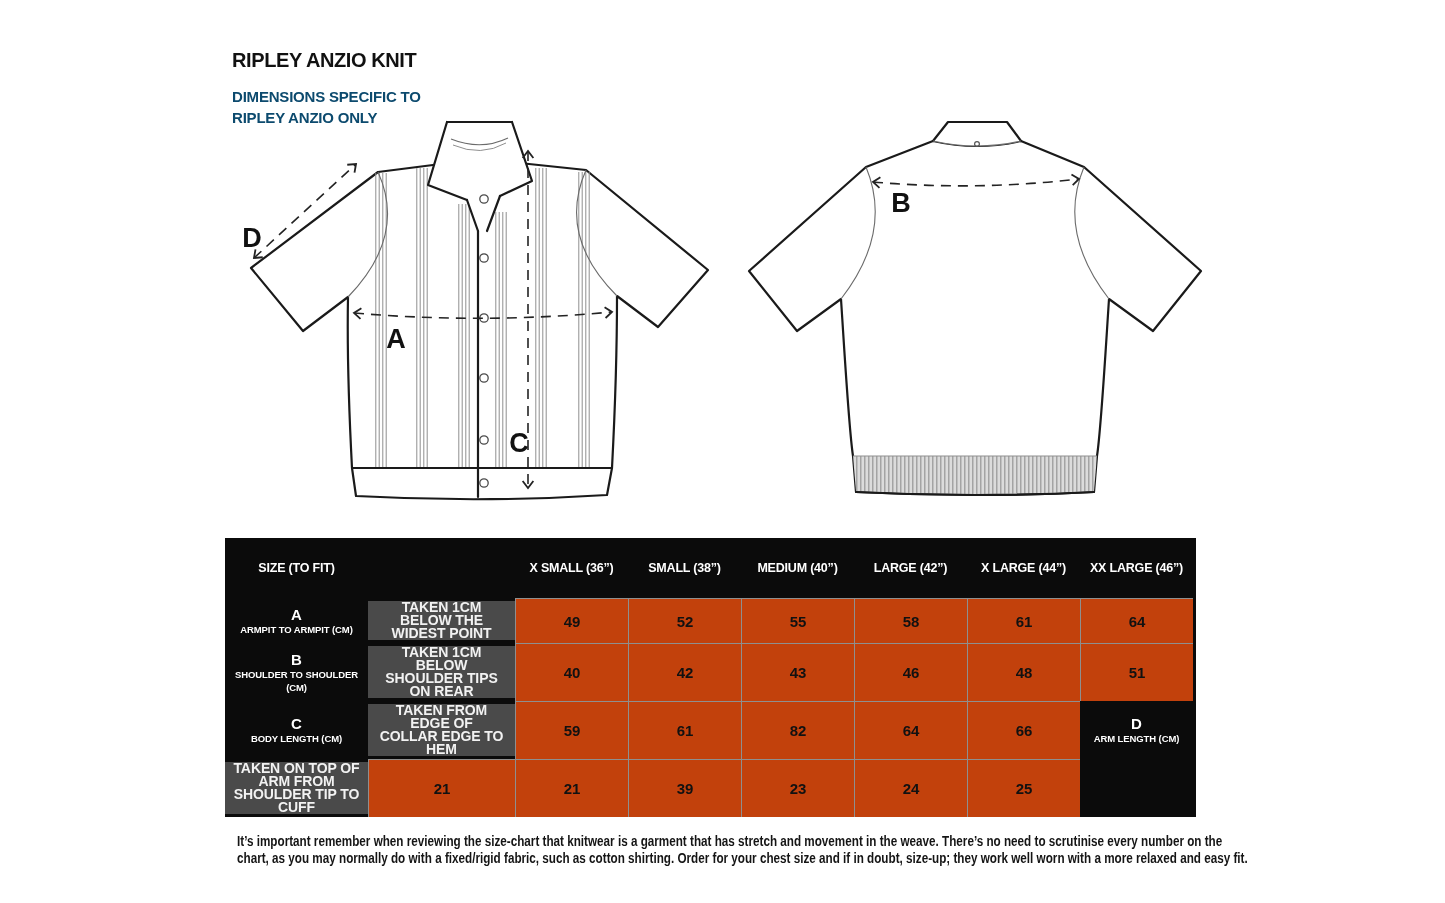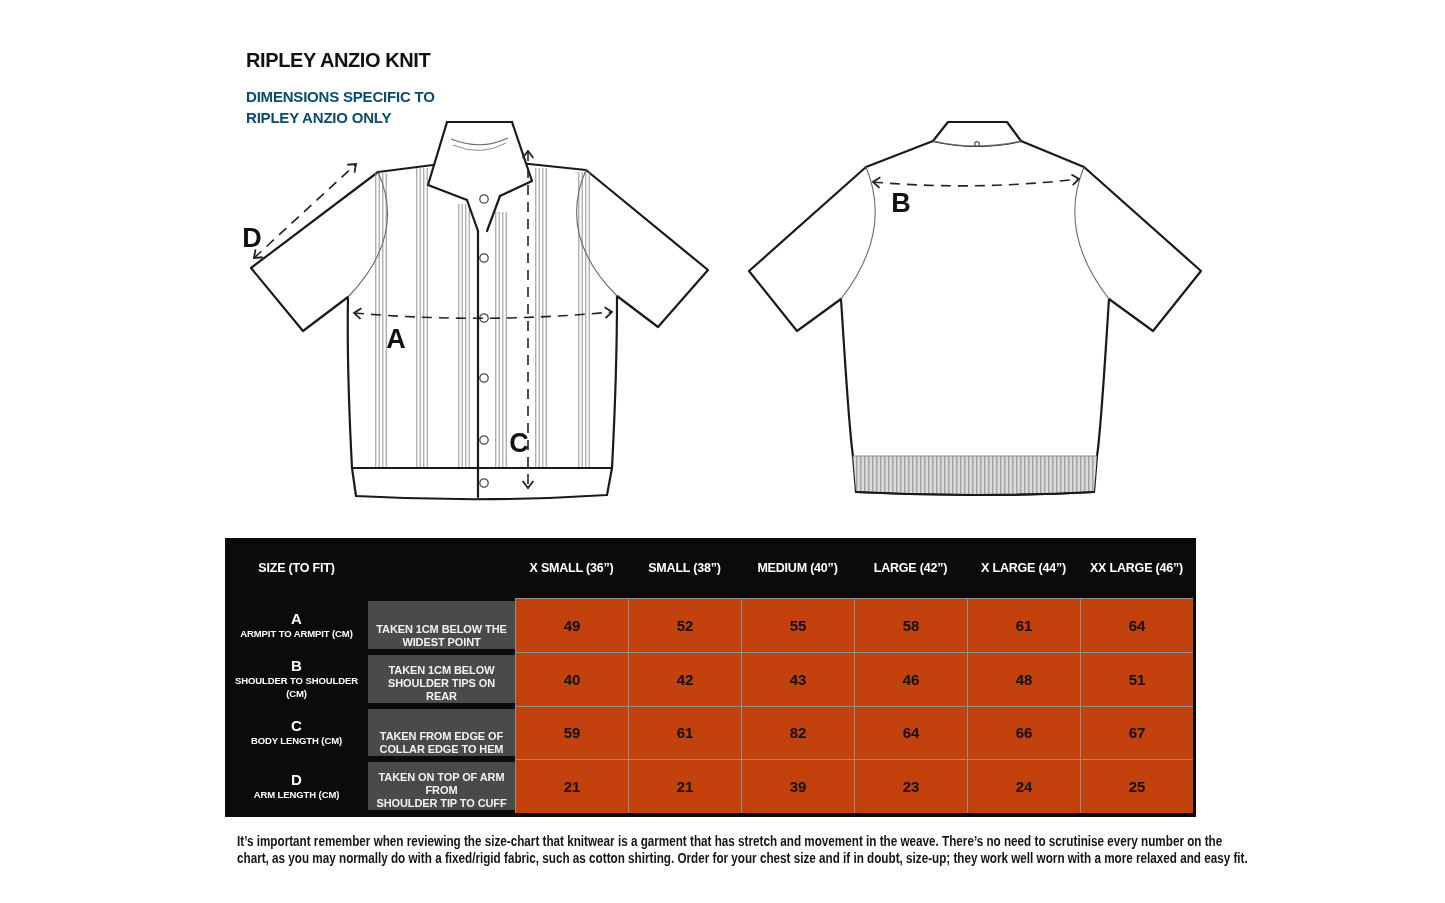--- a/index.html
+++ b/index.html
@@ -1,21 +1,21 @@
 <!DOCTYPE html>
 <html><head>
 <meta charset="utf-8">
 <style>
   html,body{margin:0;padding:0;background:#ffffff;}
   #canvas{
     position:relative;width:1445px;height:903px;background:#ffffff;overflow:hidden;
     font-family:"Liberation Sans",sans-serif;color:#111;
   }
   
-  .heading{position:absolute;left:246px;top:48px;}
+  .heading{position:absolute;left:232px;top:48px;}
   .title{font-size:20px;font-weight:bold;letter-spacing:-0.4px;line-height:24px;color:#111;white-space:nowrap;}
   .subtitle{font-size:15px;font-weight:600;letter-spacing:-0.2px;line-height:21px;color:#0c4a6e;white-space:nowrap;margin-top:14px;}
   
   #diagram-svg{position:absolute;left:0;top:0;}
   .outline{fill:#ffffff;stroke:#1a1a1a;stroke-width:2.2;stroke-linejoin:round;}
   .edge{fill:none;stroke:#1a1a1a;stroke-width:2.2;stroke-linejoin:round;stroke-linecap:round;}
   .thin{fill:none;stroke:#8f8f8f;stroke-width:1;}
   .seam{fill:none;stroke:#6b6b6b;stroke-width:1.1;}
   .dash{fill:none;stroke:#232323;stroke-width:1.6;stroke-dasharray:10 7;}
   .measure-label{font-family:"Liberation Sans",sans-serif;font-size:27px;font-weight:bold;fill:#111;text-anchor:middle;}
@@ -26,21 +26,21 @@
     display:grid;grid-template-columns:143px 147px repeat(6,1fr);
     grid-template-rows:60px repeat(4,1fr);
   }
   .th{display:flex;align-items:center;justify-content:center;color:#fff;
       font-size:12.5px;font-weight:bold;letter-spacing:-0.2px;white-space:nowrap;}
   .rowhead{display:flex;flex-direction:column;align-items:center;justify-content:center;
       color:#fff;background:#0b0b0b;text-align:center;}
   .rowhead .letter{font-size:15px;font-weight:bold;line-height:17px;}
   .rowhead .lab{font-size:9.5px;font-weight:600;line-height:13px;letter-spacing:-0.1px;}
   .desc{background:#4a4a4a;margin:3px 0;display:flex;flex-direction:column;align-items:center;
-      justify-content:flex-end;color:#f2f2f2;font-size:11px;font-weight:bold;line-height:13px;
+      justify-content:flex-end;color:#f2f2f2;font-size:14px;font-weight:bold;line-height:13px;
       text-align:center;padding:0 8px;letter-spacing:-0.1px;}
   .val{background:#c2410c;display:flex;align-items:center;justify-content:center;
       font-size:15px;font-weight:bold;color:#111;
       border-left:1px solid #8f8f8f;border-top:1px solid #8f8f8f;}
   
   .footer{position:absolute;left:237px;top:833px;}
   .footer-line{font-size:14px;font-weight:bold;color:#151515;line-height:16.5px;white-space:nowrap;
       transform:scaleX(0.835);transform-origin:0 0;}
 </style>
 </head>
@@ -191,21 +191,20 @@
     </div>
     <div class="desc">
       <div>TAKEN FROM EDGE OF</div>
       <div>COLLAR EDGE TO HEM</div>
     </div>
     <div class="val">59</div>
     <div class="val">61</div>
     <div class="val">82</div>
     <div class="val">64</div>
     <div class="val">66</div>
-    <div class="val">67</div>
 
     <div class="rowhead">
       <div class="letter">D</div>
       <div class="lab">ARM LENGTH (CM)</div>
     </div>
     <div class="desc">
       <div>TAKEN ON TOP OF ARM FROM</div>
       <div>SHOULDER TIP TO CUFF</div>
     </div>
     <div class="val">21</div>

